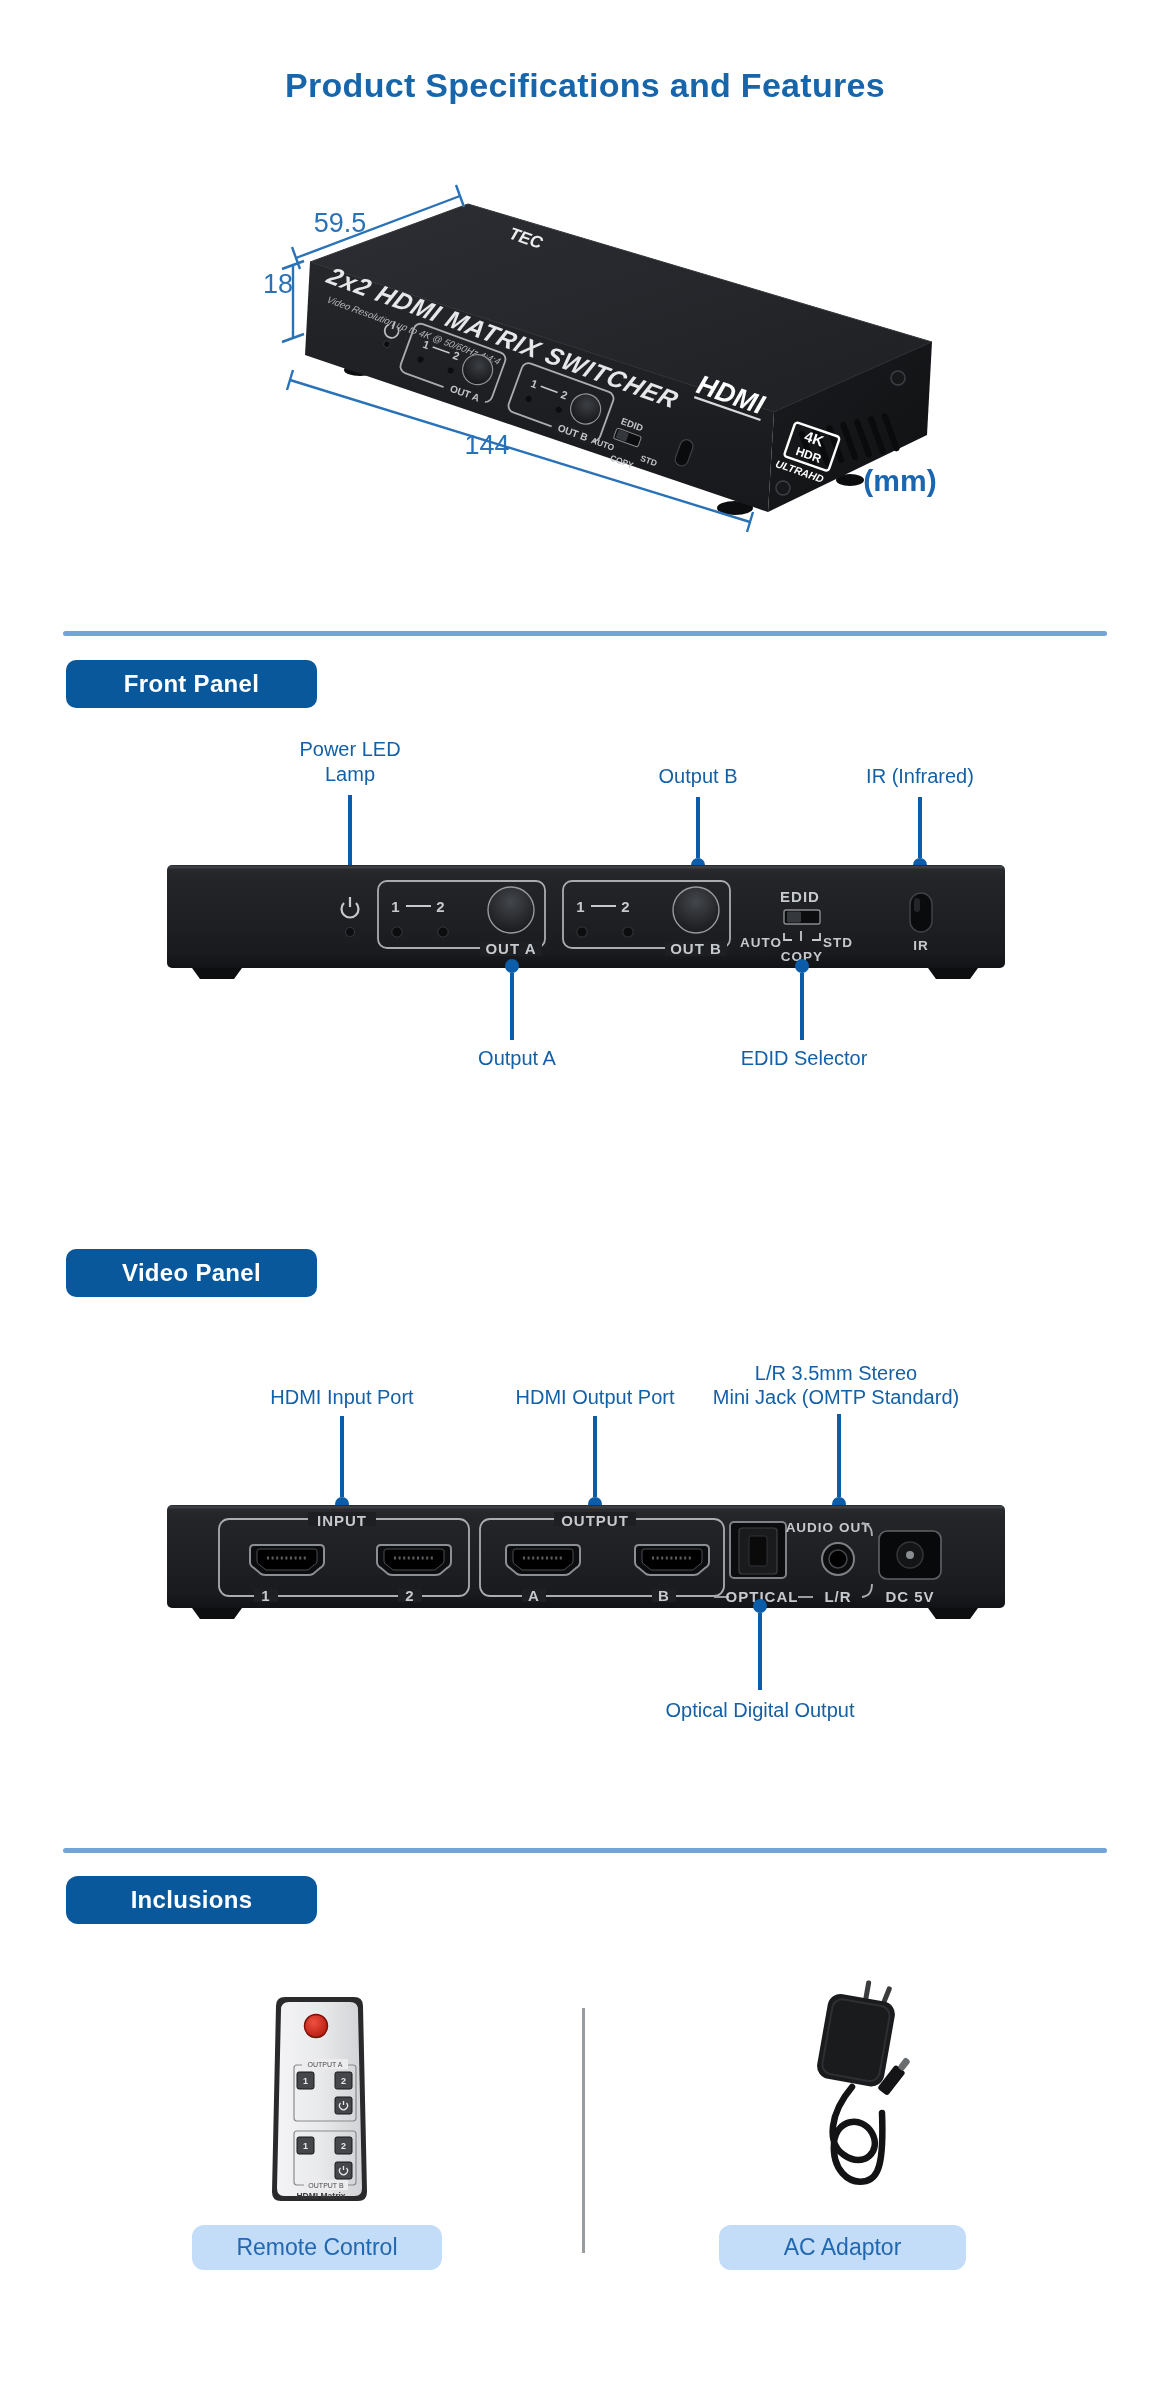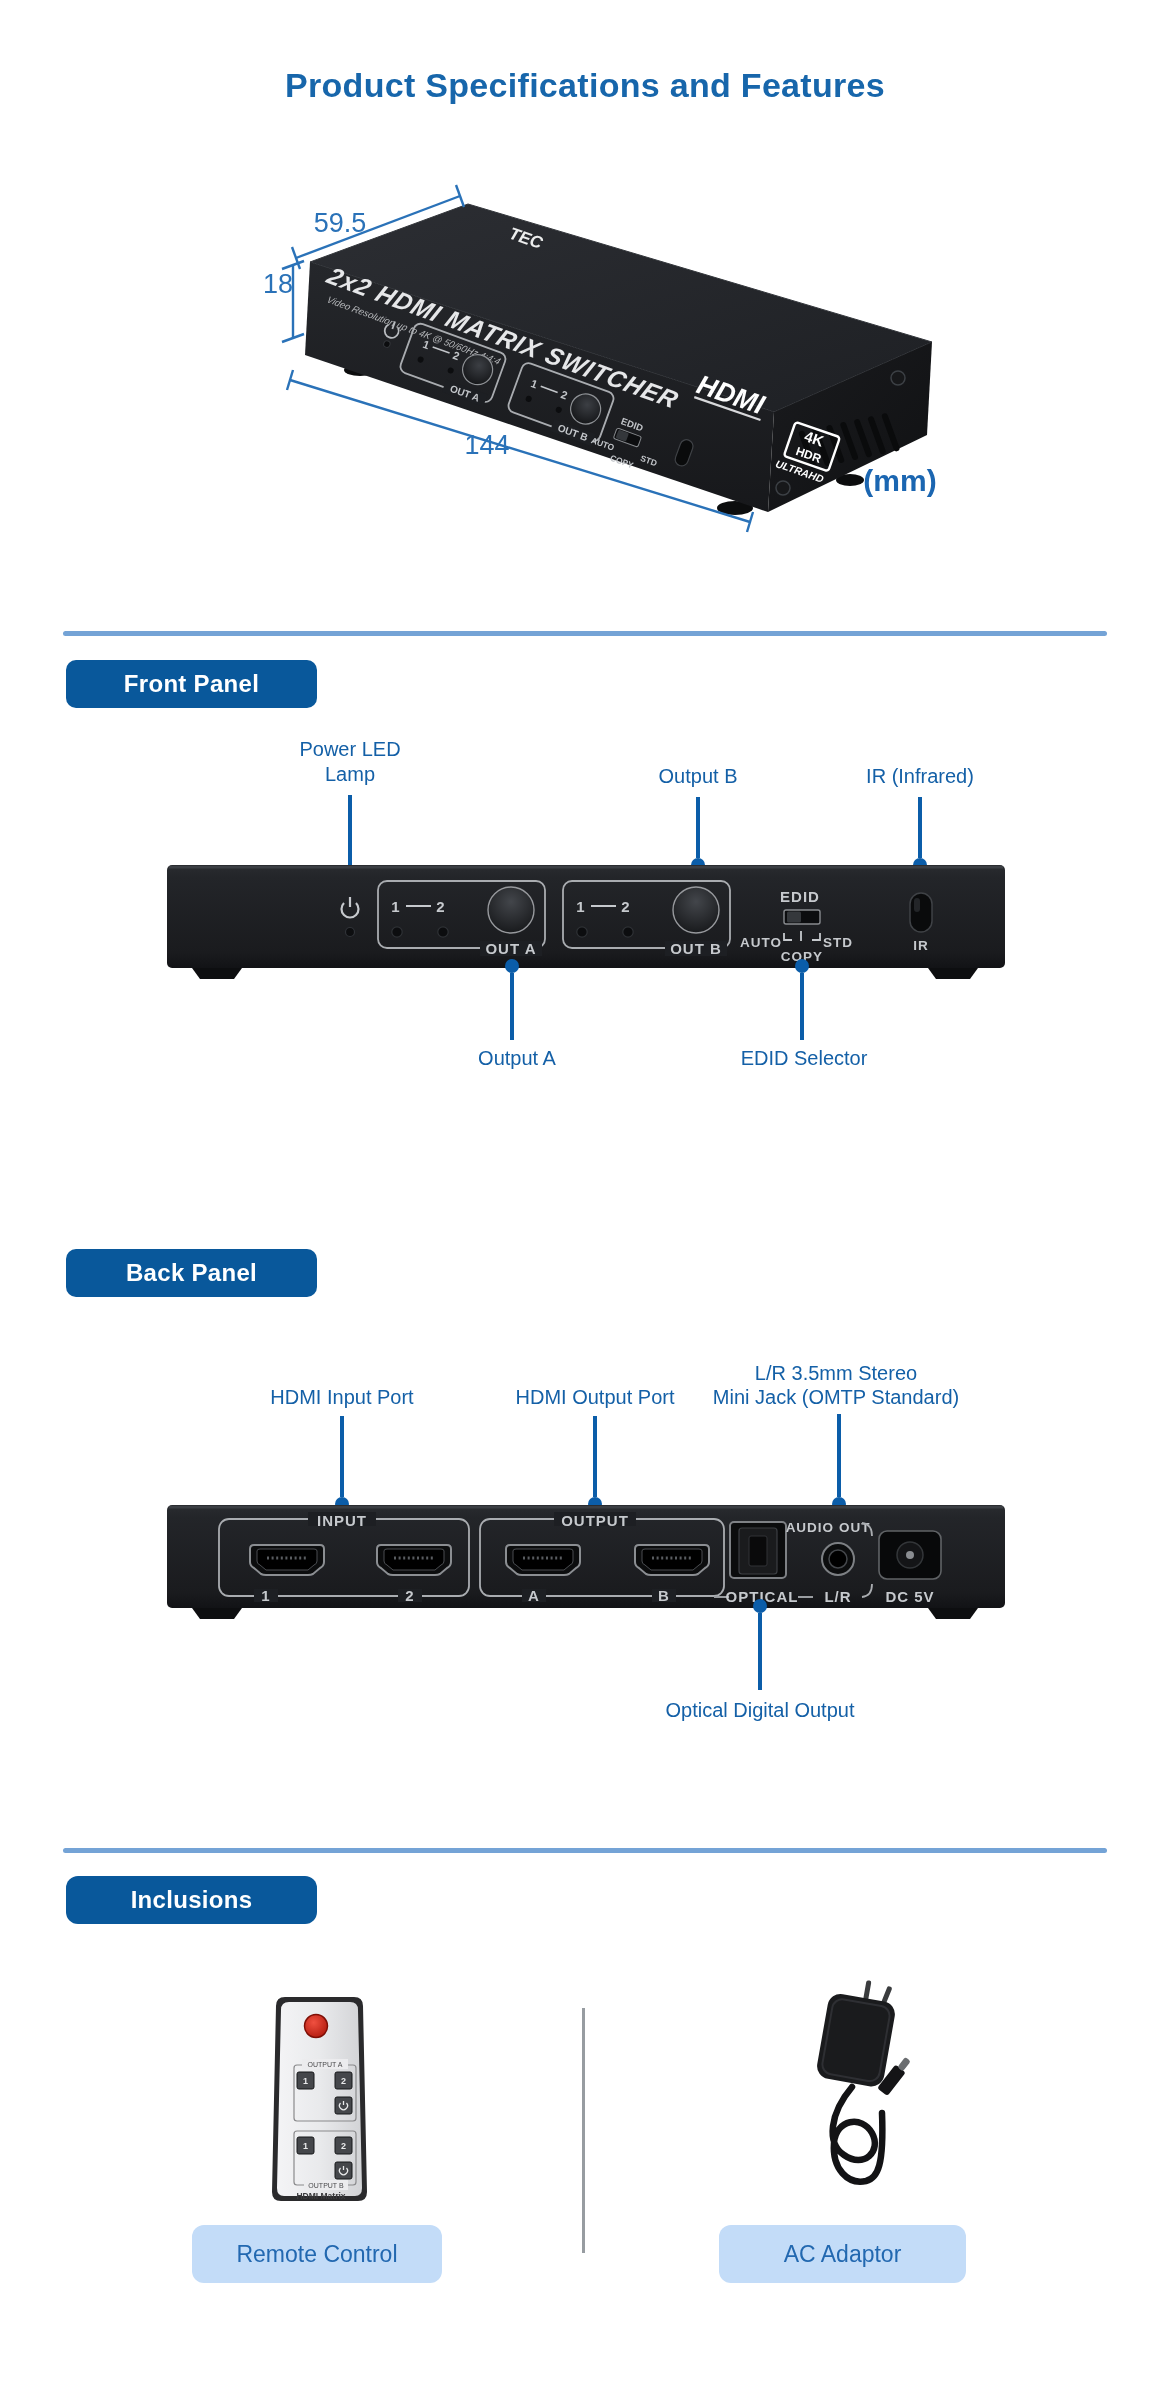--- a/index.html
+++ b/index.html
@@ -6,21 +6,21 @@
   .page{position:relative;width:1170px;height:2400px;background:#ffffff;
         font-family:"Liberation Sans",sans-serif;overflow:hidden;}
   .abs{position:absolute;}
   .page-title{position:absolute;top:66px;left:0;width:1170px;text-align:center;
         font-size:34px;font-weight:bold;color:#1766ab;letter-spacing:.3px;}
   .divider{position:absolute;left:63px;width:1044px;height:5px;background:#74a3d6;border-radius:3px;}
   .section-btn{position:absolute;left:66px;width:251px;height:48px;background:#09589b;
         border-radius:10px;color:#ffffff;font-size:24px;font-weight:bold;
         display:flex;align-items:center;justify-content:center;letter-spacing:.3px;}
   .card{position:absolute;left:66px;top:1953px;width:1038px;height:352px;background:#ffffff;border-radius:16px;}
-  .pill{position:absolute;top:2225px;height:58px;background:#c3dcf8;border-radius:12px;
+  .pill{position:absolute;top:2225px;height:45px;background:#c3dcf8;border-radius:12px;
         color:#2268b0;font-size:23px;font-weight:500;display:flex;align-items:center;justify-content:center;}
   .vsep{position:absolute;left:582px;top:2008px;width:3px;height:245px;background:#979ca1;}
 
   
   svg{overflow:visible;}
   text{font-family:"Liberation Sans",sans-serif;}
   .cotext{fill:#1460a7;font-size:20px;font-weight:500;}
   .coline{stroke:#0b5da9;stroke-width:4;fill:none;}
   .codot{fill:#0b5da9;}
   .dtext{fill:#c6c9cd;font-weight:bold;letter-spacing:1px;}
@@ -235,21 +235,21 @@
     </g>
 
     <circle cx="362" cy="231" r="7" class="codot"></circle>
       <line x1="362" y1="238" x2="362" y2="305" class="coline"></line>
     <circle cx="652" cy="231" r="7" class="codot"></circle>
       <line x1="652" y1="238" x2="652" y2="305" class="coline"></line>
     <text x="367" y="330" text-anchor="middle" class="cotext">Output A</text>
     <text x="654" y="330" text-anchor="middle" class="cotext">EDID Selector</text>
   </svg>
 
-  <div class="section-btn" style="top:1249px;">Back Panel</div>
+  <div class="section-btn" style="top:1249px;">Video Panel</div>
 
   <svg class="abs" style="left:150px;top:1360px;" width="900" height="365" viewBox="0 0 900 365">
     <defs>
       <linearGradient id="pGrad2" x1="0" y1="0" x2="0" y2="1">
         <stop offset="0" stop-color="#2a2c30"></stop>
           <stop offset="0.12" stop-color="#232529"></stop>
         <stop offset="0.85" stop-color="#1a1b1e"></stop>
           <stop offset="1" stop-color="#121316"></stop>
       </linearGradient>
     </defs>

